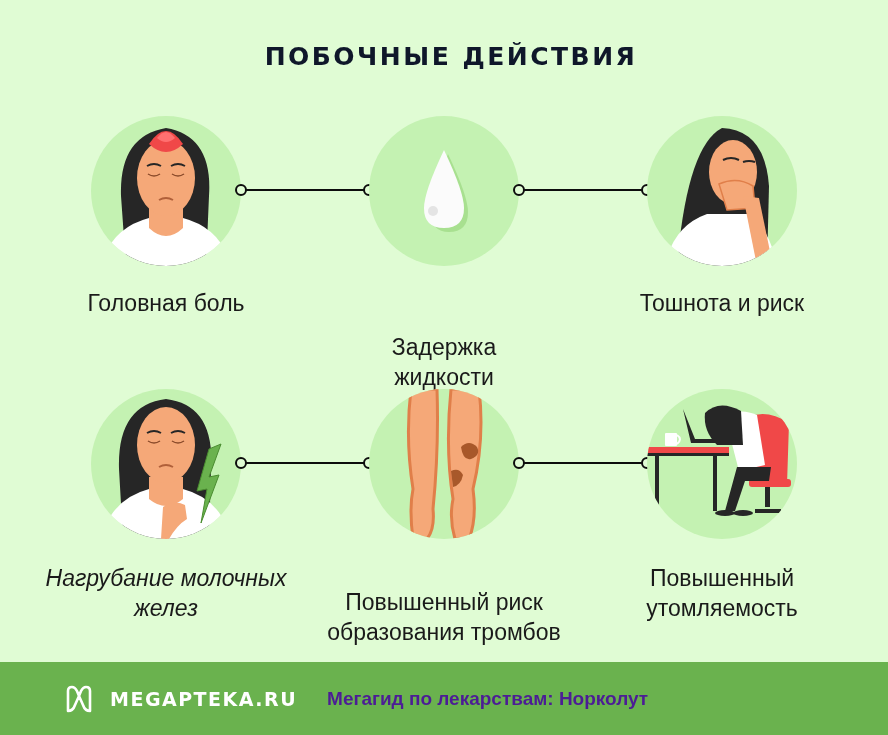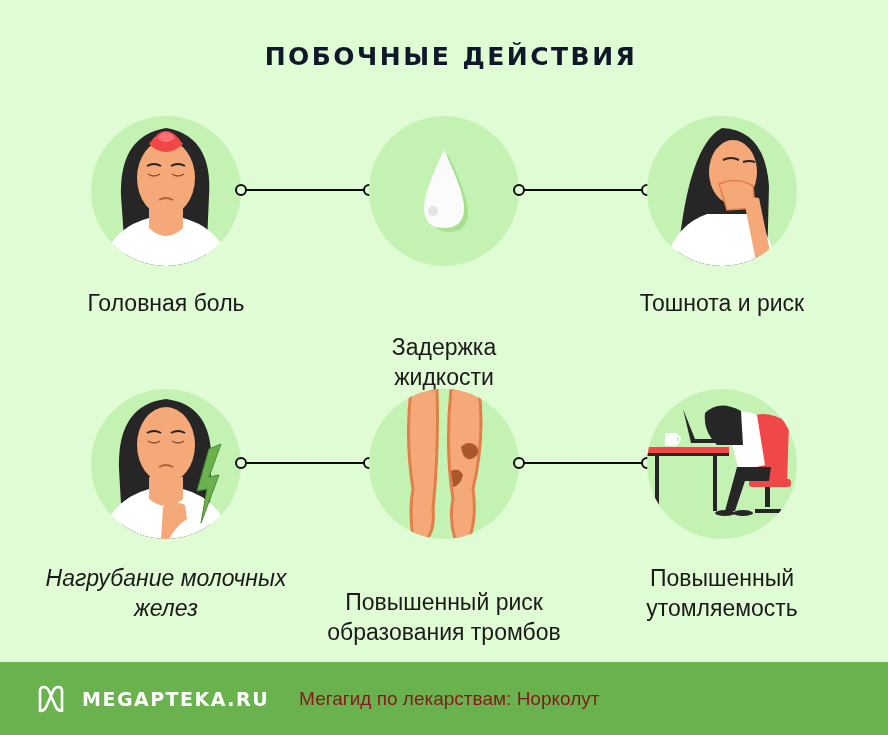--- a/index.html
+++ b/index.html
@@ -28,29 +28,29 @@
       position: absolute; width: 12px; height: 12px; border-radius: 50%;
       border: 2px solid #0d0d0d; background: #e0fcd4;
     }
     .label {
       position: absolute; width: 260px; text-align: center;
       font-size: 23px; line-height: 30px; color: #1a1a1a;
     }
     .footer {
       position: absolute; left: 0; top: 662px; width: 888px; height: 73px;
       background: #6ab24e; display: flex; align-items: center;
-      padding-left: 36px;
+      padding-left: 64px;
     }
     .logo-icon { width: 30px; height: 28px; margin-right: 16px; }
     .brand {
       color: #fff; font-weight: 700; font-size: 19px; letter-spacing: 1.5px;
       font-family: "DejaVu Sans", sans-serif;
     }
     .subtitle {
-      color: #7f1d1d; font-weight: 400; font-size: 19px; margin-left: 30px;
+      color: #4c1d95; font-weight: 700; font-size: 19px; margin-left: 30px;
     }
   </style>
 </head>
 <body>
 
 <div class="title">ПОБОЧНЫЕ ДЕЙСТВИЯ</div>
 
 <div class="circle" style="left:91px;top:116px;">
   <svg viewBox="0 0 150 150">
     <path d="M35 150 L30 80 Q28 20 75 12 Q122 20 118 80 L115 150Z" fill="#262626"></path>

